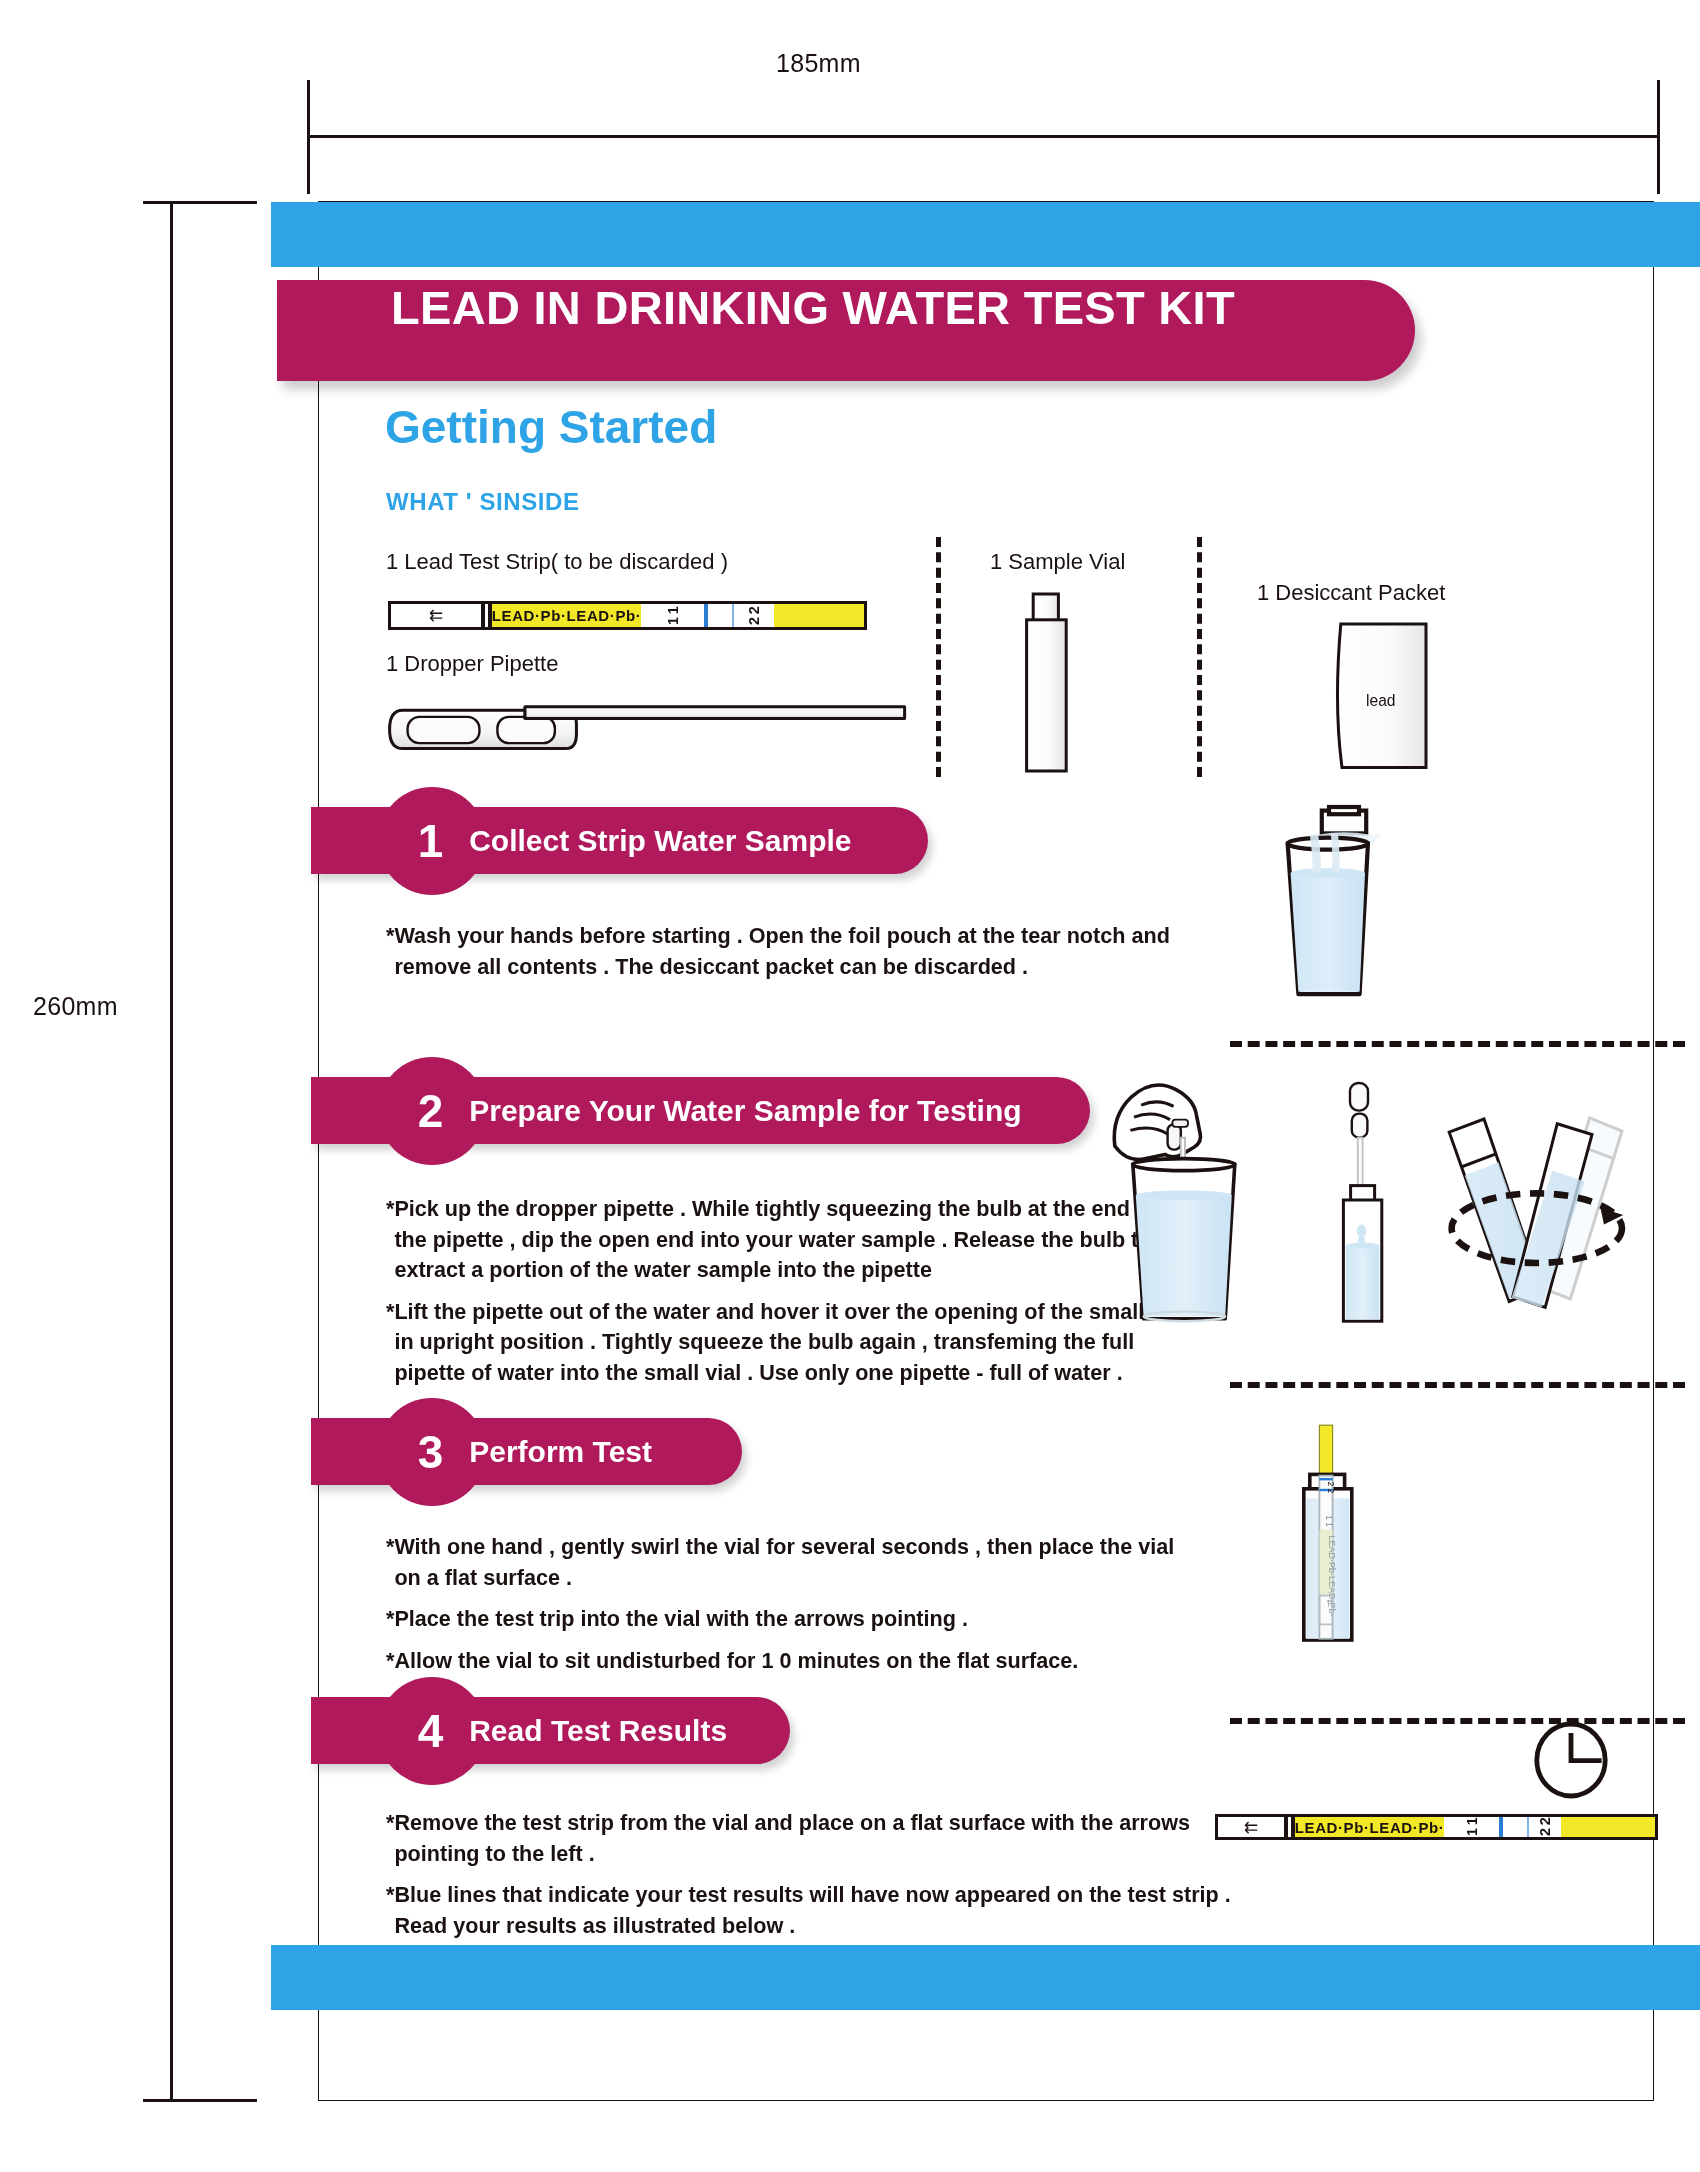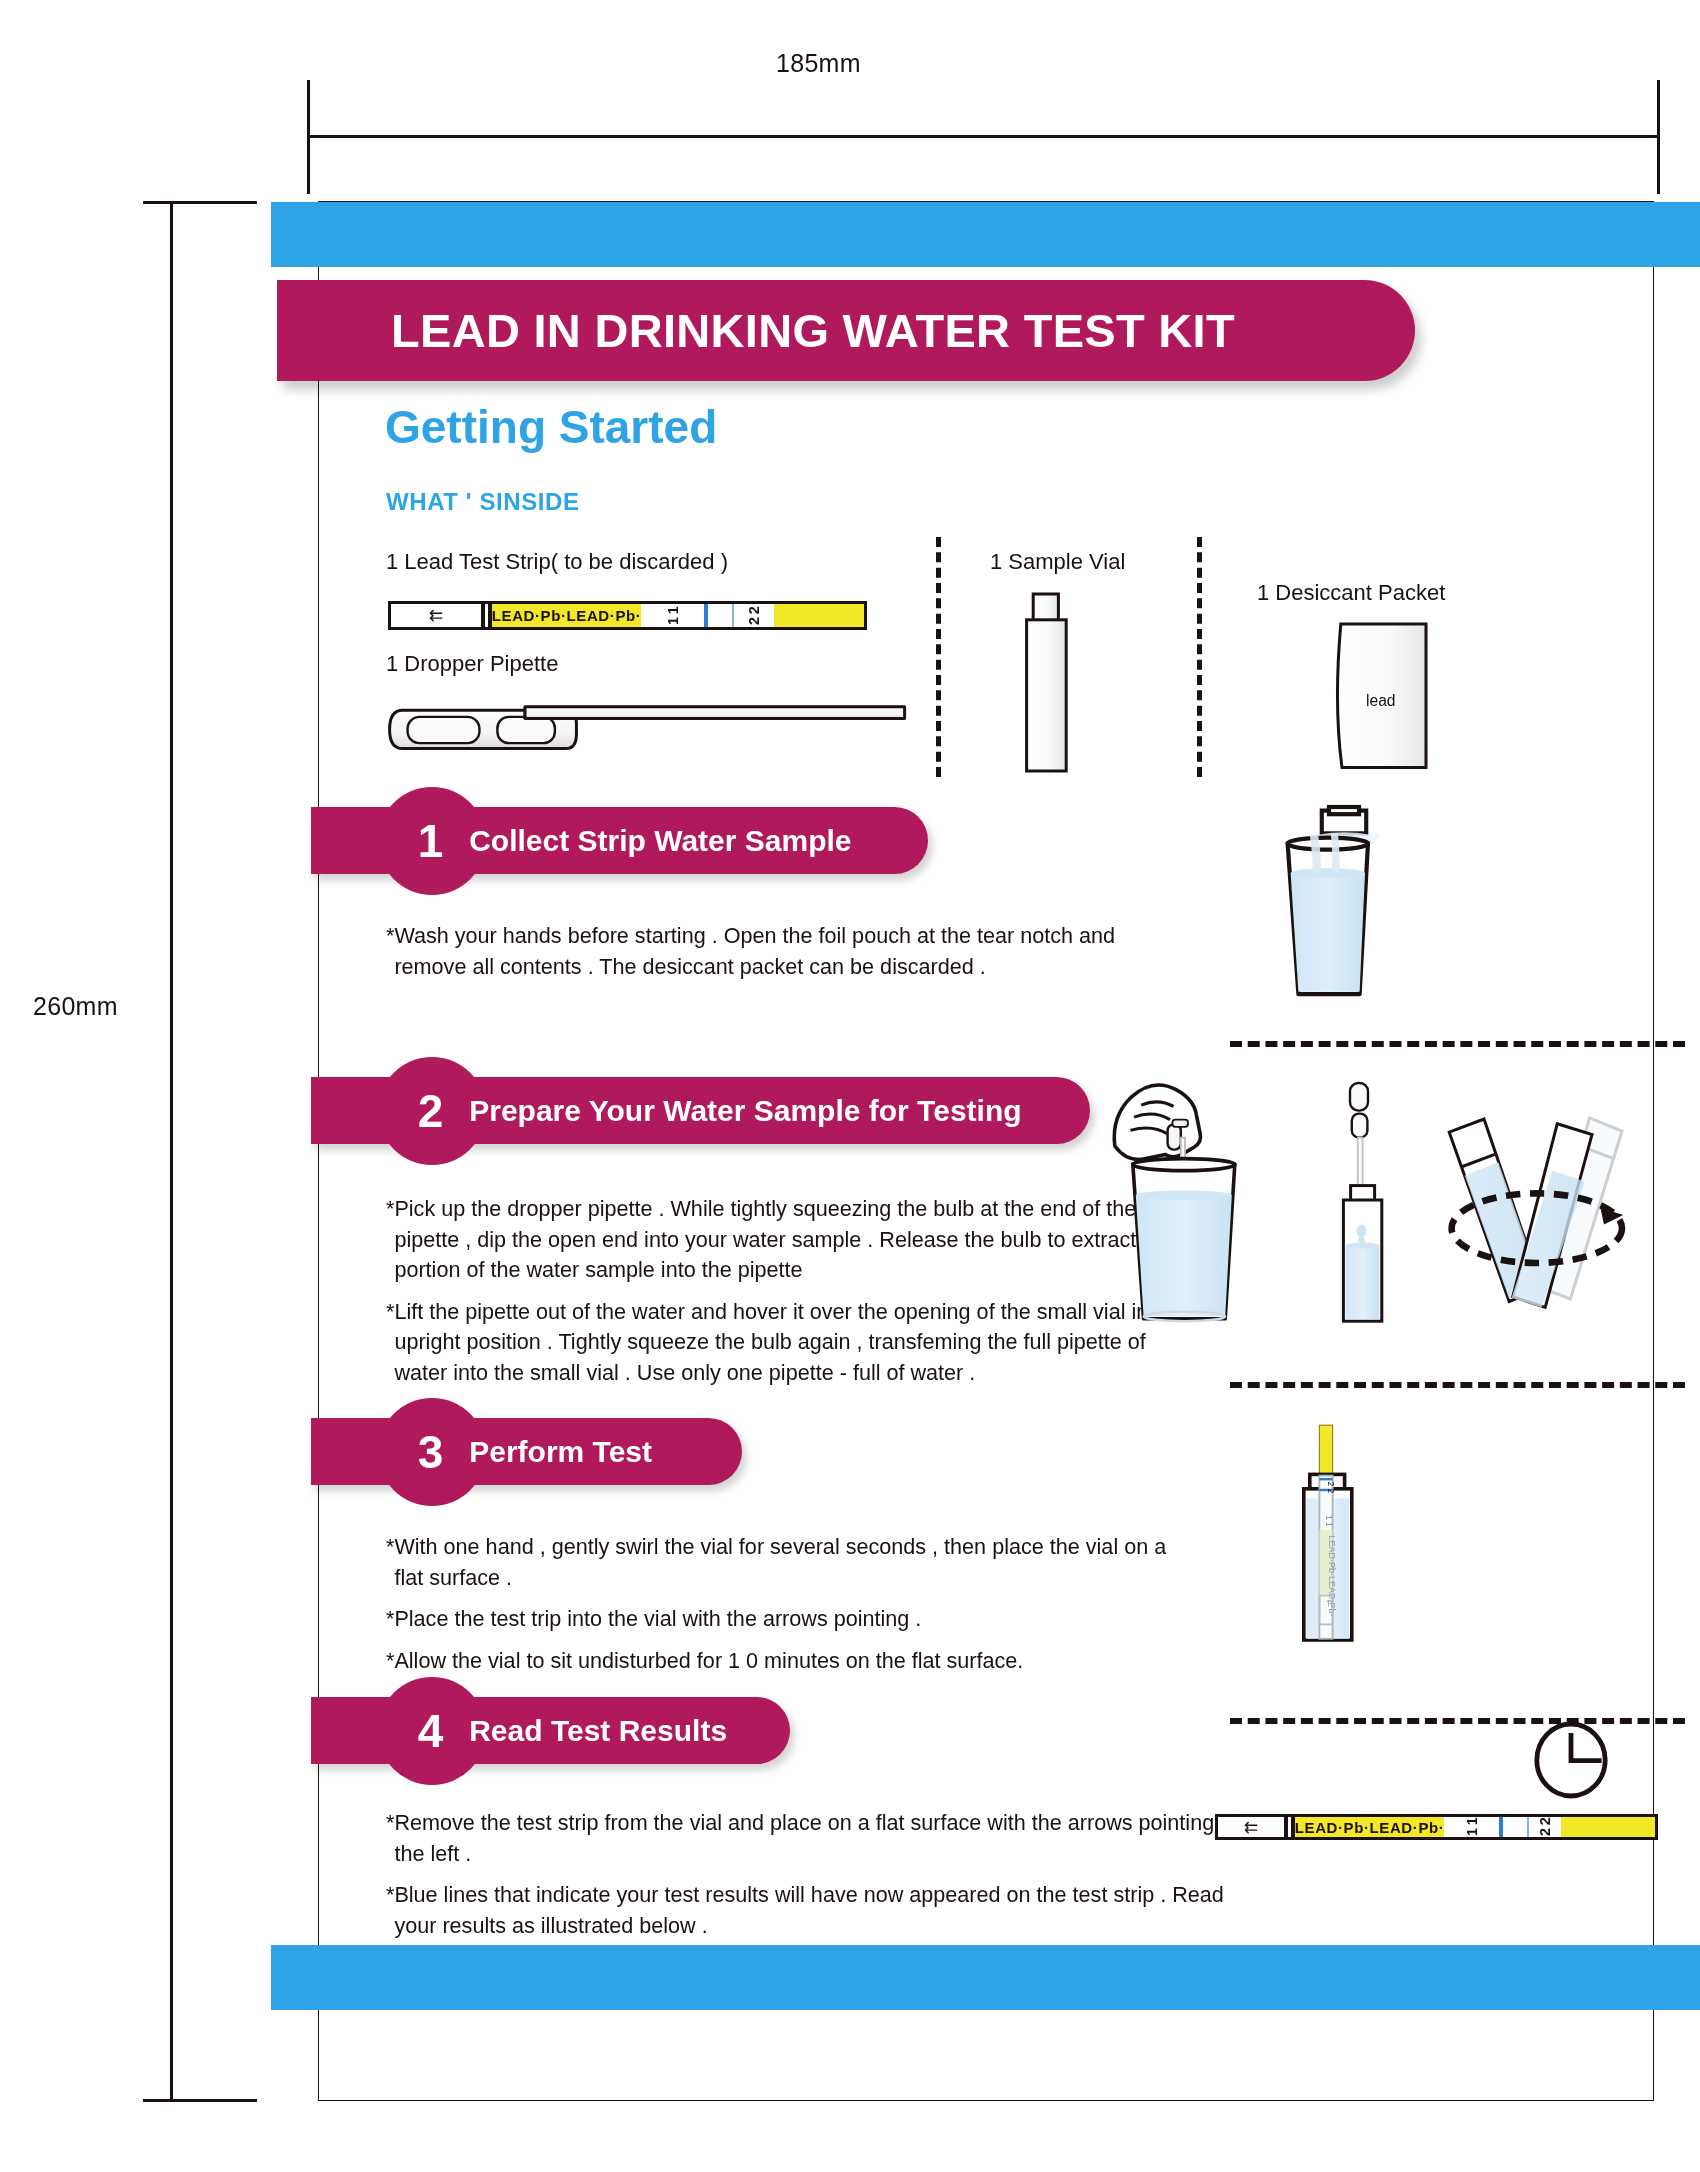--- a/index.html
+++ b/index.html
@@ -16,21 +16,21 @@
          background:#fff;border:1.8px solid #1a1110;box-sizing:border-box;}
 
   .band{position:absolute;background:#2ea3e5;height:65px;left:-48px;width:1432px;}
   #band-top{top:0px;}
   #band-bottom{top:1743px;}
 
   
   #title-bar{position:absolute;left:-42px;top:78px;width:1138px;height:101px;
              background:#b0195c;border-radius:0 54px 54px 0;
              box-shadow:6px 8.4px 10.8px rgba(0,0,0,.20);
-             display:flex;align-items:center;}
+             display:flex;}
   #title-text{color:#fff;font-size:47px;font-weight:bold;letter-spacing:0.3px;
               margin-left:114px;white-space:nowrap;
               font-family:"Liberation Sans", sans-serif;}
 
   #getting-started{position:absolute;left:66px;top:198px;font-size:46px;
                    font-weight:bold;color:#2ea3e5;}
 
   #whats-inside{position:absolute;left:67px;top:286px;font-size:24px;
                 font-weight:bold;color:#2ea3e5;letter-spacing:0.6px;}
 
@@ -60,21 +60,21 @@
         box-shadow:4.2px 6px 8.4px rgba(0,0,0,.18);}
   .step-knob{position:absolute;left:67px;top:-20.4px;width:108px;height:108px;
              border-radius:50%;background:#b0195c;z-index:0;}
   .step-num{position:relative;z-index:1;color:#fff;font-size:46px;font-weight:bold;
             margin-left:91px;width:58px;text-align:center;line-height:1;}
   .step-title{position:relative;z-index:1;color:#fff;font-size:30px;font-weight:bold;
               margin-left:9.6px;white-space:nowrap;padding-right:36px;}
 
   
   .para{position:absolute;font-size:21.6px;line-height:1.42;color:#1a1110;}
-  .para p{margin:0 0 10.8px 0;text-indent:-8.4px;padding-left:8.4px;}
+  .para p{margin:0 0 10.8px 0;text-indent:-8.4px;padding-left:8.4px;font-weight:bold;}
 
   
   .hdash{position:absolute;height:0;border-top:6px dashed #1a1110;}
 
   
   .art{position:absolute;}
   svg{display:block;overflow:visible;}
 </style>
 </head>
 <body>

